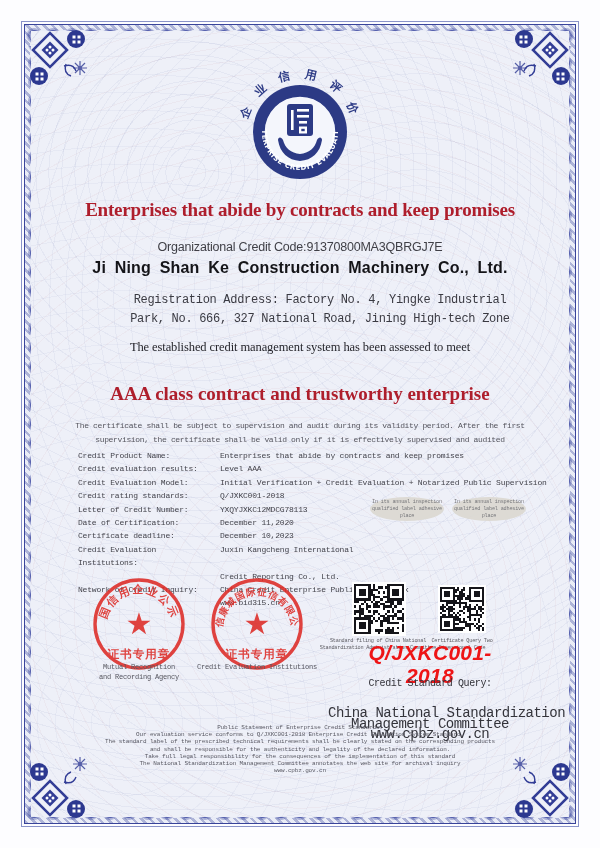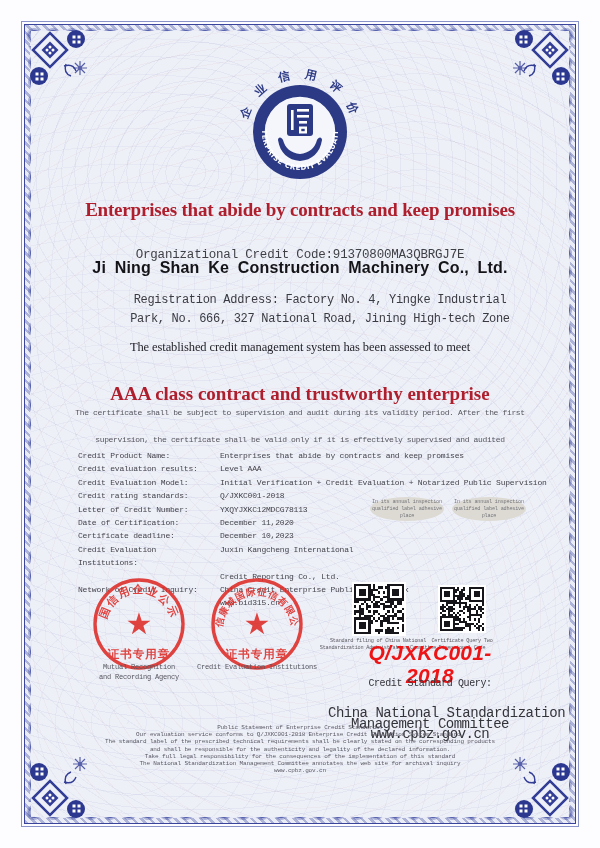--- a/index.html
+++ b/index.html
@@ -28,30 +28,30 @@
       repeating-radial-gradient(circle at 18% 88%, rgba(135,145,190,.08) 0 1px, transparent 1px 18px);}
   .corner{position:absolute;width:76px;height:76px;}
   .c-tl{left:12px;top:12px;} .c-tr{right:12px;top:12px;transform:scaleX(-1);}
   .c-bl{left:12px;bottom:12px;transform:scaleY(-1);} .c-br{right:12px;bottom:12px;transform:scale(-1,-1);}
   .flake{position:absolute;width:16px;height:16px;opacity:.8;}
   
   .abs{position:absolute;left:0;right:0;text-align:center;white-space:nowrap;}
   .badge{position:absolute;left:238px;top:64px;width:124px;height:128px;}
   .title{top:199px;font-family:"Liberation Serif",serif;font-weight:bold;font-size:19px;
          letter-spacing:-.2px;color:#ae1e2c;}
-  .orgcode{top:248px;font-family:Liberation Mono, monospace;font-size:12.5px;letter-spacing:-.2px;color:#3f3f46;}
+  .orgcode{top:240px;font-family:Liberation Sans, sans-serif;font-size:12.5px;letter-spacing:-.2px;color:#3f3f46;}
   .company{top:259px;font-size:16px;font-weight:bold;color:#141418;word-spacing:4px;letter-spacing:.2px;}
   .mono{font-family:"Liberation Mono",monospace;}
   .addr{font-size:12px;letter-spacing:-.3px;color:#3a3a42;padding-left:40px;}
   .addr1{top:293px;} .addr2{top:312px;}
   .assess{font-family:"Liberation Serif",serif;font-size:12.5px;color:#26262c;letter-spacing:-.1px;}
   .assess1{top:340px;} .assess2{top:358px;}
   .grade{top:383px;font-family:"Liberation Serif",serif;font-weight:bold;font-size:19px;color:#ae1e2c;}
   .sup{font-size:8px;letter-spacing:-.35px;color:#55555e;}
-  .sup1{top:408px;} .sup2{top:435px;}
+  .sup1{top:421px;} .sup2{top:435px;}
   .details{position:absolute;left:78px;top:449px;width:480px;font-family:"Liberation Mono",monospace;
            font-size:8px;letter-spacing:-.2px;color:#44444c;line-height:13.4px;}
   .drow{display:flex;} .dlabel{width:142px;flex:0 0 142px;} .dvalue{white-space:nowrap;}
   .oval{position:absolute;width:74px;height:24px;border-radius:50%;background:#dcd9d2;opacity:.92;
         font-family:"Liberation Mono",monospace;font-size:5.2px;letter-spacing:-.2px;color:#6d6d70;
         display:flex;flex-direction:column;justify-content:center;text-align:center;line-height:7px;}
   .oval1{left:370px;top:497px;} .oval2{left:452px;top:497px;}
   .seal{position:absolute;width:96px;height:96px;opacity:.88;}
   .seal1{left:91px;top:574px;} .seal2{left:209px;top:574px;}
   .sealcap{position:absolute;font-family:"Liberation Mono",monospace;font-size:7px;letter-spacing:-.2px;

